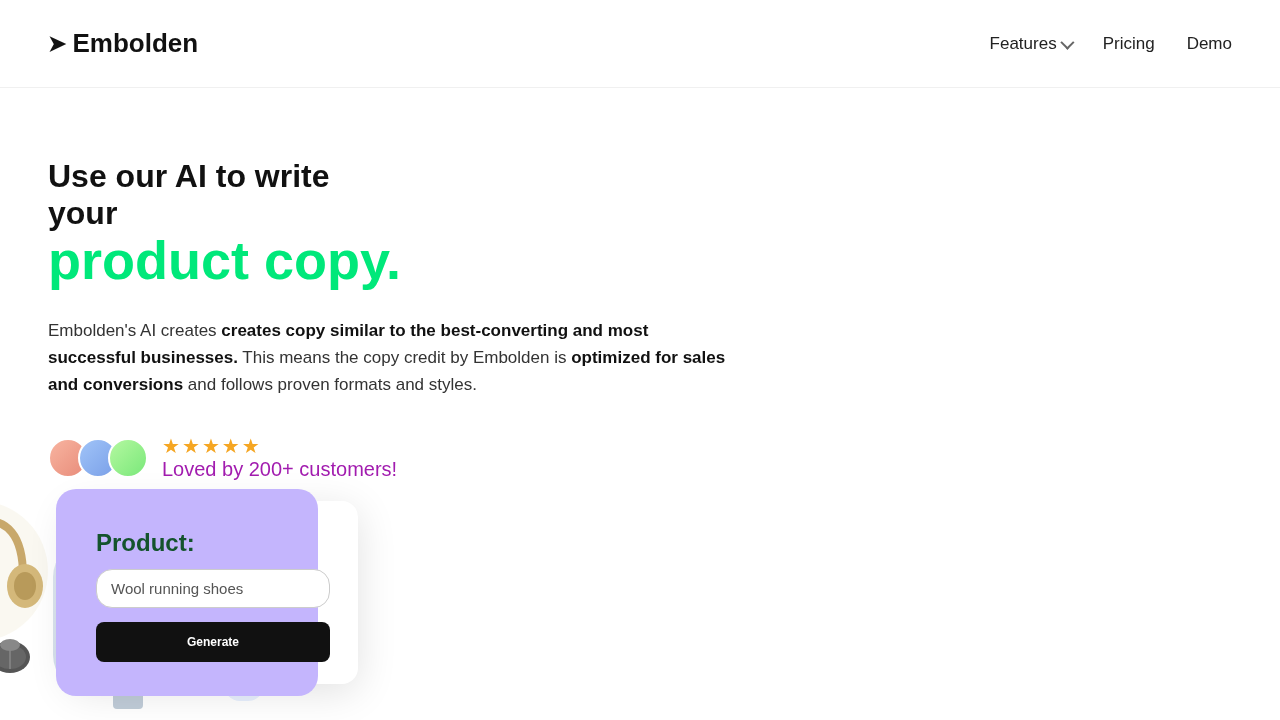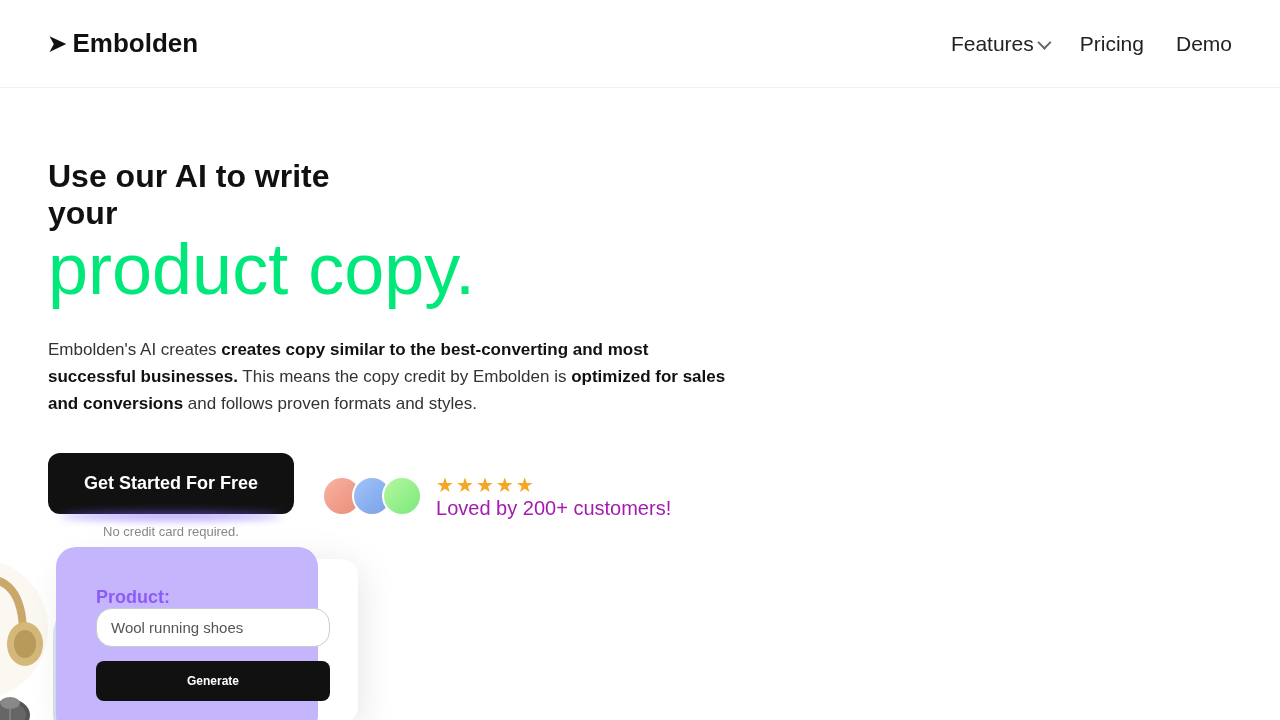--- a/index.html
+++ b/index.html
@@ -15,21 +15,21 @@
       font-size: 26px; font-weight: 800; color: #111; text-decoration: none;
     }
     .logo-icon {
       display: inline-flex; align-items: center; justify-content: center;
       font-weight: 900; font-size: 22px; color: #111;
     }
     .nav-center {
       display: flex; align-items: center; gap: 32px;
     }
     .nav-item {
-      font-size: 21px; font-weight: 500; color: #222; cursor: pointer;
+      font-size: 17px; font-weight: 500; color: #222; cursor: pointer;
       display: flex; align-items: center; gap: 4px;
     }
     .chevron-down {
       display: inline-block; width: 10px; height: 10px;
       border-right: 2px solid #666; border-bottom: 2px solid #666;
       transform: rotate(45deg) translateY(-2px);
     }
     .nav-right { display: flex; align-items: center; gap: 24px; }
     .login-btn {
       font-size: 16px; font-weight: 500; color: #222; cursor: pointer;
@@ -40,21 +40,21 @@
       padding: 14px 28px; font-size: 16px; font-weight: 600; cursor: pointer;
     }
 
     
     .hero {
       display: flex; align-items: flex-start; justify-content: space-between;
       padding: 60px 48px 0 48px; height: calc(720px - 88px); flex-direction: column;
     }
     .hero-left { flex: 0 0 55%; padding-top: 10px; }
     .hero-title-green {
-      font-size: 72px; font-weight: 400; line-height: 1.05; color: #00e87a;
+      font-size: 54px; font-weight: 700; line-height: 1.05; color: #00e87a;
     }
     .hero-desc {
       font-size: 17px; color: #333; line-height: 1.6; margin-top: 28px; max-width: 680px;
     }
     .hero-desc strong { font-weight: 700; color: #111; }
     .hero-cta-row {
       display: flex; align-items: center; gap: 28px; margin-top: 36px;
     }
     .cta-main-btn {
       background: #111; color: #fff; border: none; border-radius: 12px;
@@ -97,21 +97,21 @@
       background: #fff; border-radius: 16px; padding: 28px 28px 22px;
       box-shadow: 0 8px 40px rgba(0,0,0,0.12);
       width: 290px; z-index: 10;
     }
     .product-card::before {
       content: '';
       position: absolute; top: -12px; left: -12px; right: 40px; bottom: -12px;
       background: #c4b5fd; border-radius: 20px; z-index: -1;
     }
     .product-label {
-      font-size: 18px; font-weight: 700; color: #8b5cf6; 
+      font-size: 24px; font-weight: 700; color: #14532d; margin-bottom: 12px;
     }
     .product-input {
       width: 100%; border: 1.5px solid #ccc; border-radius: 16px;
       padding: 10px 14px; font-size: 15px; color: #555; margin-bottom: 14px;
       outline: none;
     }
     .generate-btn {
       width: 100%; background: #111; color: #fff; border: none;
       border-radius: 8px; padding: 13px; font-size: 12px; font-weight: 700;
       cursor: pointer;
@@ -198,24 +198,20 @@
       <span>Use our AI to write</span><br>
       <span>your</span><br>
       <span class="hero-title-green">product copy.</span>
     </h1>
 
     <p class="hero-desc">
       <span>Embolden's AI creates </span><strong>creates copy similar to the best-converting and most successful businesses.</strong><span> This means the copy credit by Embolden is </span><strong>optimized for sales and conversions</strong><span> and follows proven formats and styles.</span>
     </p>
 
     <div class="hero-cta-row">
-      <div>
-        <button class="cta-main-btn">Get Started For Free</button>
-        <p class="no-cc">No credit card required.</p>
-      </div>
 
       <div class="social-proof">
         <div class="avatars">
           <div class="avatar avatar-1"></div>
           <div class="avatar avatar-2"></div>
           <div class="avatar avatar-3"></div>
         </div>
         <div>
           <div class="stars">
             <span>★</span>

